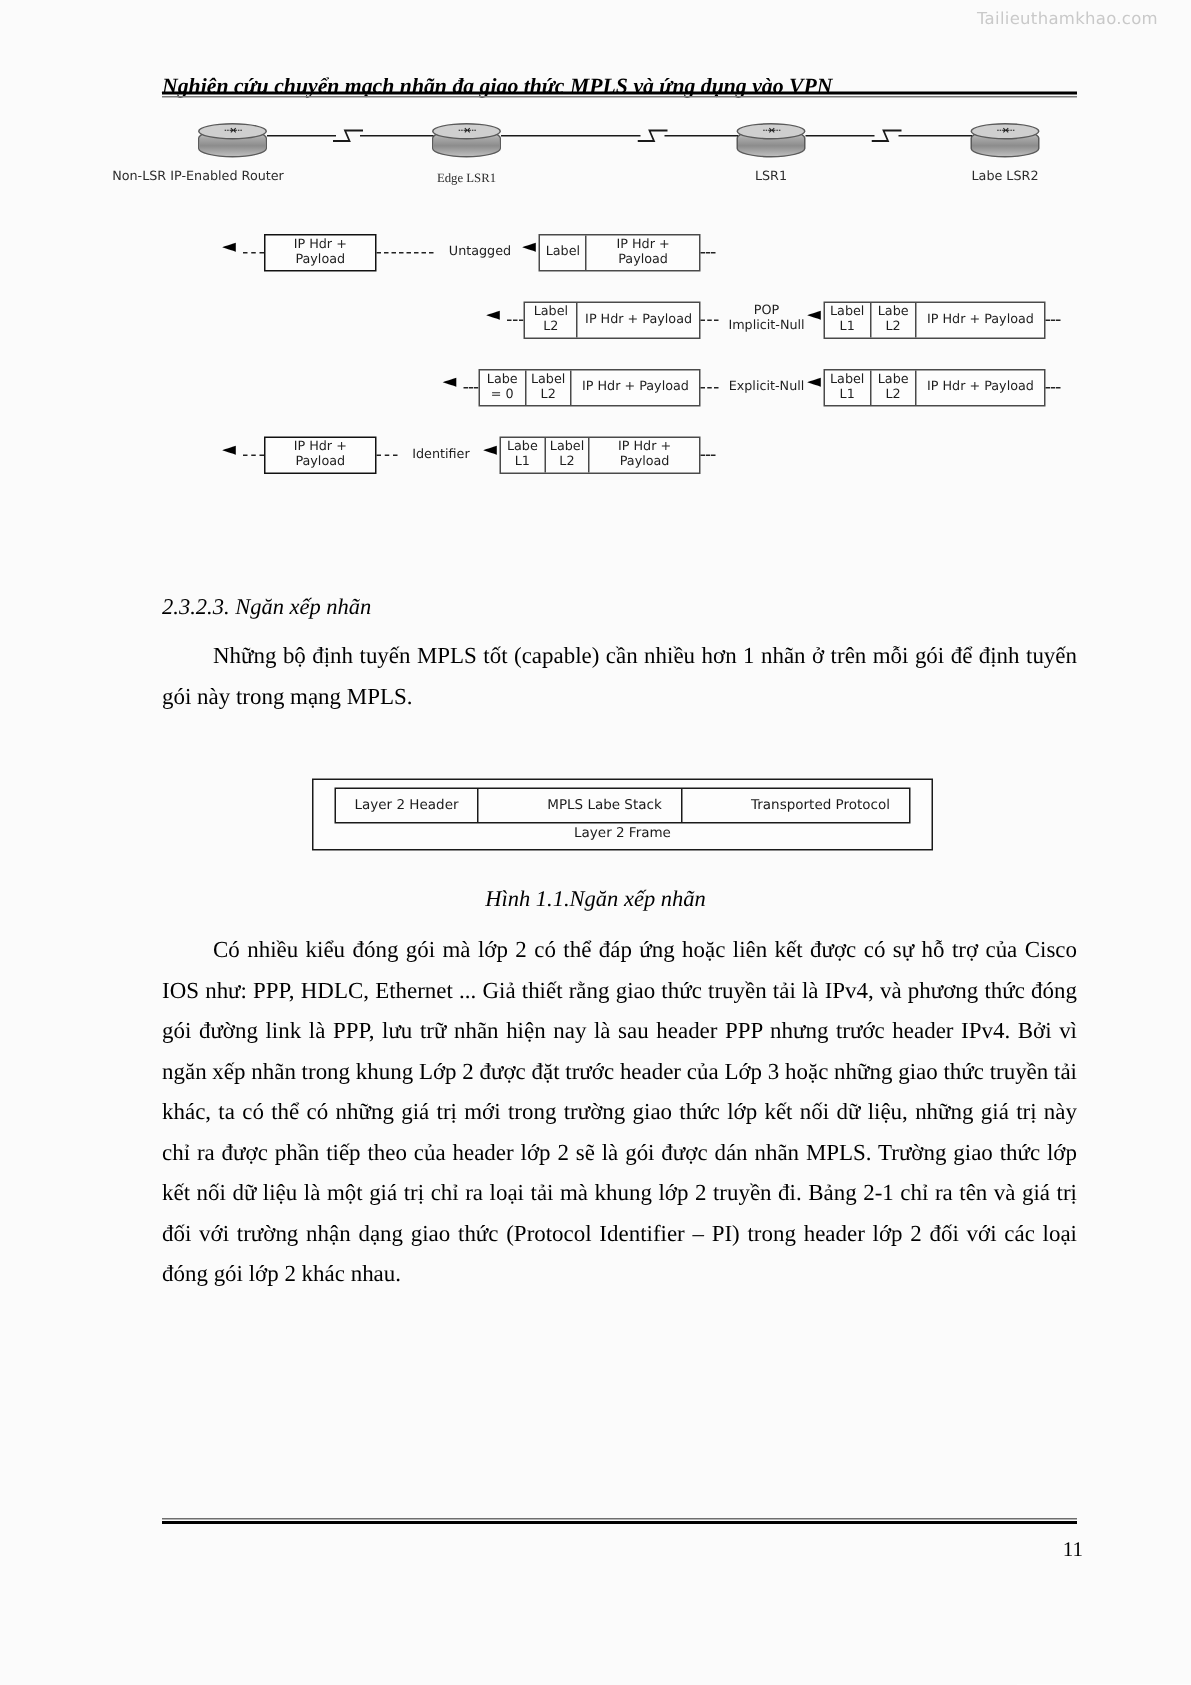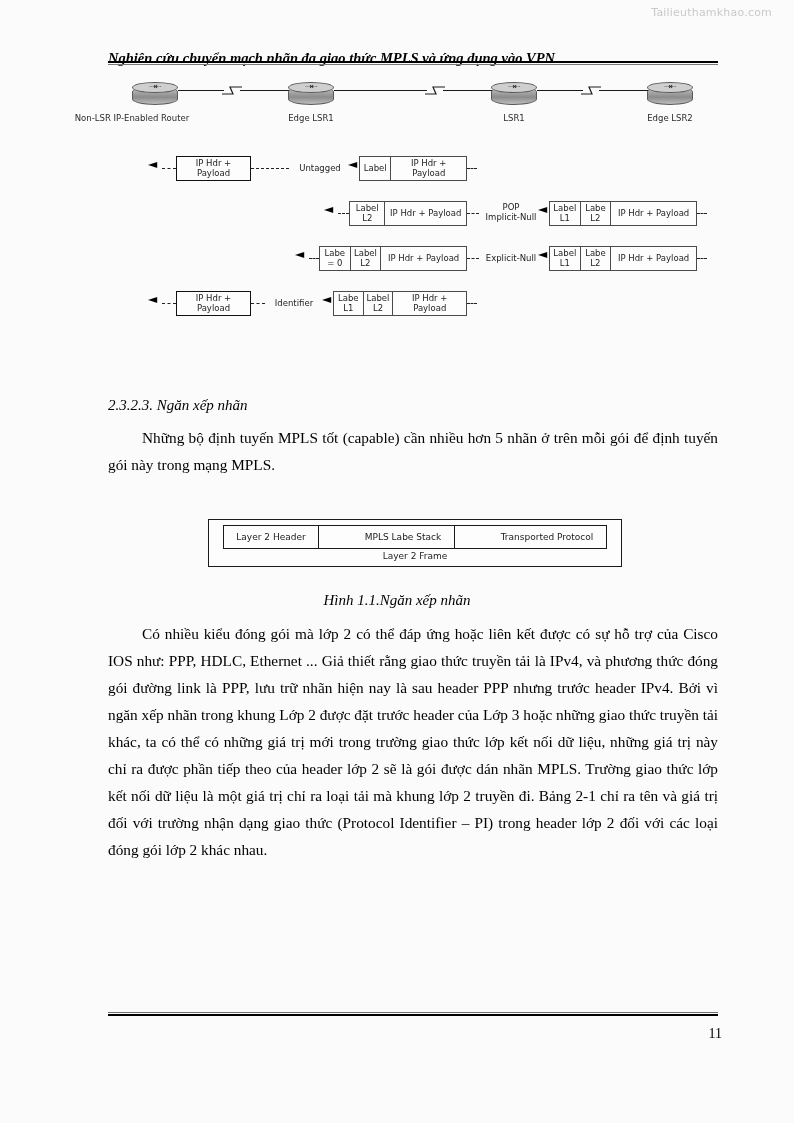--- a/index.html
+++ b/index.html
@@ -280,35 +280,35 @@
     </div>
     <div class="router-label" style="left:-43px; top:39px;">Non-LSR
 IP-Enabled
 Router</div>
 
     <div class="router" style="left:178px; top:8px;">
       <div class="body"></div>
         <div class="top"></div>
       <div class="glyph">⇢⇠</div>
     </div>
-    <div class="router-label" style="left:136px; top:39px;">Edge LSR1</div>
+    <div class="router-label" style="left:136px; top:39px;font-family:Liberation Serif, serif;">Edge LSR1</div>
 
     <div class="router" style="left:381px; top:8px;">
       <div class="body"></div>
         <div class="top"></div>
       <div class="glyph">⇢⇠</div>
     </div>
     <div class="router-label" style="left:339px; top:39px;">LSR1</div>
 
     <div class="router" style="left:537px; top:8px;">
       <div class="body"></div>
         <div class="top"></div>
       <div class="glyph">⇢⇠</div>
     </div>
-    <div class="router-label" style="left:495px; top:39px;">Edge LSR2</div>
+    <div class="router-label" style="left:495px; top:39px;">Labe LSR2</div>
 
     <div class="link-line" style="left:68px; width:46px;"></div>
     <svg class="zigzag" style="left:112px;" width="22" height="14">
       <polyline points="0,10 11,10 8,3 20,3" fill="none" stroke="#1a1a1a" stroke-width="1.2"></polyline>
     </svg>
     <div class="link-line" style="left:130px; width:49px;"></div>
 
     <div class="link-line" style="left:224px; width:93px;"></div>
     <svg class="zigzag" style="left:315px;" width="22" height="14">
       <polyline points="0,10 11,10 8,3 20,3" fill="none" stroke="#1a1a1a" stroke-width="1.2"></polyline>
@@ -395,21 +395,21 @@
 L2</div>
       <div class="pcell" style="width:74px;">IP Hdr + Payload</div>
     </div>
     <div class="dash" style="left:357px; top:229px; width:10px;"></div>
   </div>
 
 
   <div class="sec-heading" style="top:397px;">2.3.2.3. Ngăn xếp nhãn</div>
 
   <div class="body-text" style="top:424px;">
-    <p>Những bộ định tuyến MPLS tốt (capable) cần nhiều hơn 5 nhãn ở trên mỗi gói để định tuyến gói này trong mạng MPLS.</p>
+    <p>Những bộ định tuyến MPLS tốt (capable) cần nhiều hơn 1 nhãn ở trên mỗi gói để định tuyến gói này trong mạng MPLS.</p>
   </div>
 
   <div class="fig28">
     <div class="inner">
       <div style="width:95px;">Layer 2 Header</div>
       <div style="width:103px;">MPLS Labe Stack</div>
       <div style="flex:1;">Transported Protocol</div>
     </div>
     <div class="frame-label">Layer 2 Frame</div>
   </div>

